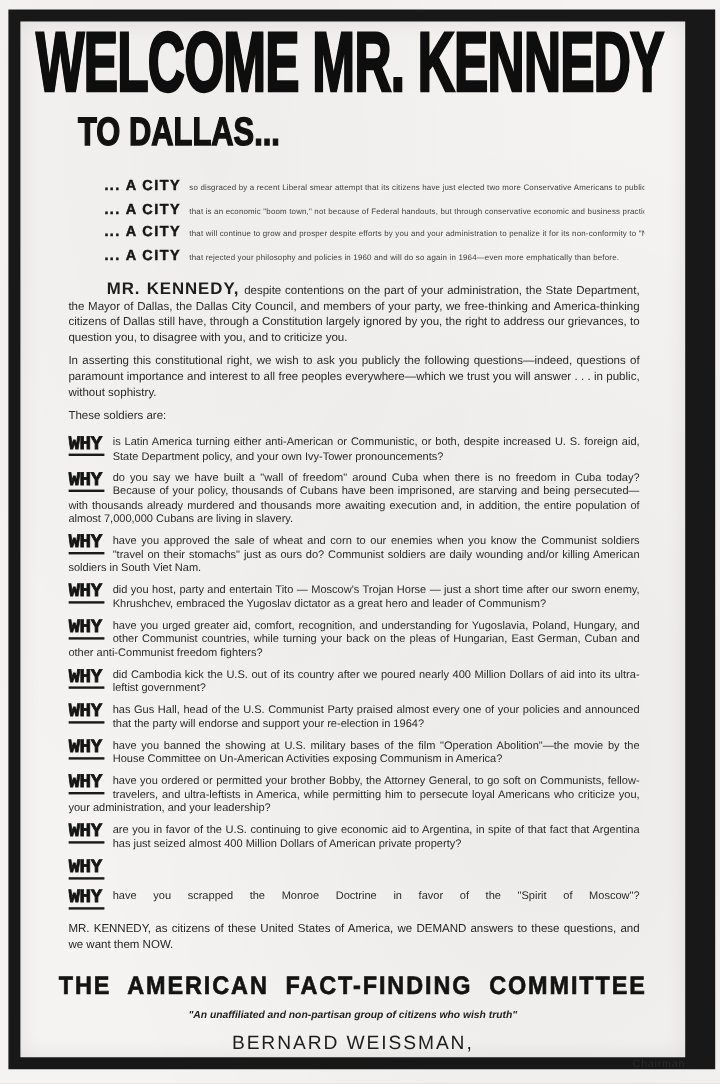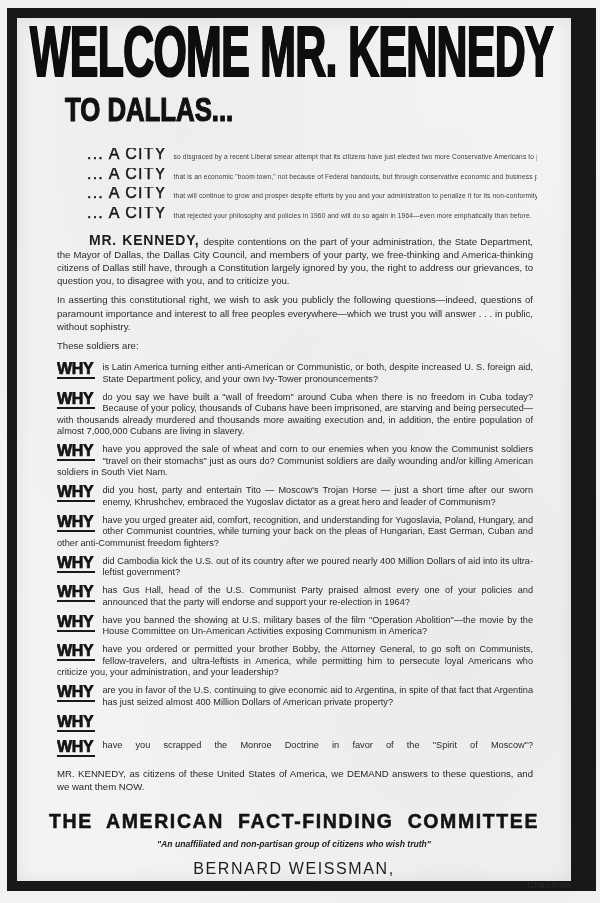--- a/index.html
+++ b/index.html
@@ -25,32 +25,32 @@
     text-shadow:0.6px 0 #0e0e0e, -0.6px 0 #0e0e0e;
   }
   .subheadline {
     margin:18px 0 0 48px; height:27px; line-height:27px;
     font-size:33px; font-weight:bold; color:#111; white-space:nowrap;
     transform:scale(0.78,1.0); transform-origin:left top;
     -webkit-text-stroke:1.2px #111;
   }
   .city-list { margin:25px 34px 0 70px; }
   .city-item { margin-bottom:5.5px; line-height:11px; white-space:nowrap; overflow:hidden; }
-  .city-label { font-weight:normal; font-size:16px; letter-spacing:1.2px; color:#161616; margin-right:7px; -webkit-text-stroke:0.4px #161616; }
+  .city-label { font-weight:bold; font-size:12px; letter-spacing:1.2px; color:#161616; margin-right:7px; -webkit-text-stroke:0.4px #161616; }
   .city-text { font-size:6.6px; color:#3c3c3c; letter-spacing:0.15px; }
   .main { margin:13px 38px 0 40px; }
   .intro, .body-p { font-size:9.6px; line-height:13.2px; text-align:justify; margin:0 0 6px 0; color:#2a2a2a; }
   .salutation { font-size:14px; font-weight:bold; letter-spacing:0.8px; color:#1d1d1d; margin-right:4px;padding-left:32px; }
   .lead-in { margin-bottom:8px; }
   .questions { margin-top:10px; }
   .question { text-align:justify; margin-bottom:6.5px; overflow:hidden; font-size:9.2px; line-height:11.5px; color:#2a2a2a; }
   .why {
     float:left; font-size:16px; font-weight:bold; line-height:14px;
     color:#141414; letter-spacing:-0.3px; -webkit-text-stroke:0.7px #141414;
-    border-bottom:2px solid #1a1a1a; padding:0 2px 1px 0; margin:0 7px 2px 0;
+    border-bottom:2px solid #1a1a1a; padding:0 2px 1px 0; margin:0 7px 2px 0;font-family:Liberation Mono, monospace;
   }
   .question:last-of-type { text-align-last:justify; }
   .closing { font-size:9.6px; line-height:12.5px; text-align:justify; margin:9px 0 0 0; color:#262626; }
   .footer { text-align:center; margin-top:16px; }
   .committee {
     font-size:19.5px; font-weight:bold; letter-spacing:1.6px; word-spacing:7px;
     color:#131313; transform:scale(1,1.08); transform-origin:center top;
     -webkit-text-stroke:0.5px #131313;
   }
   .tagline { margin-top:7px; font-size:8.6px; font-weight:bold; font-style:italic; color:#222; }

